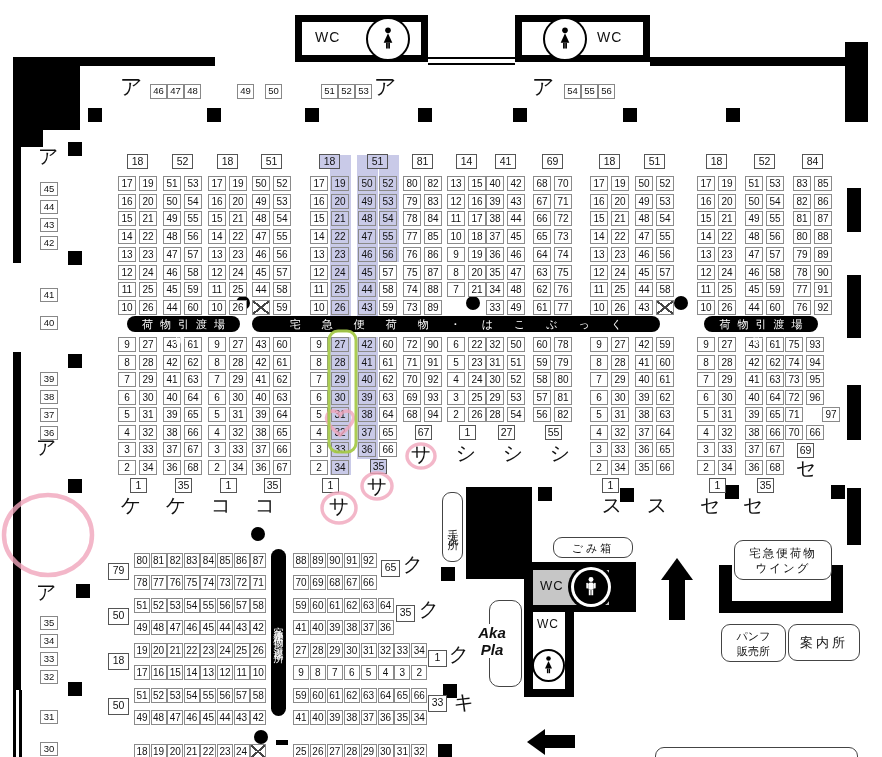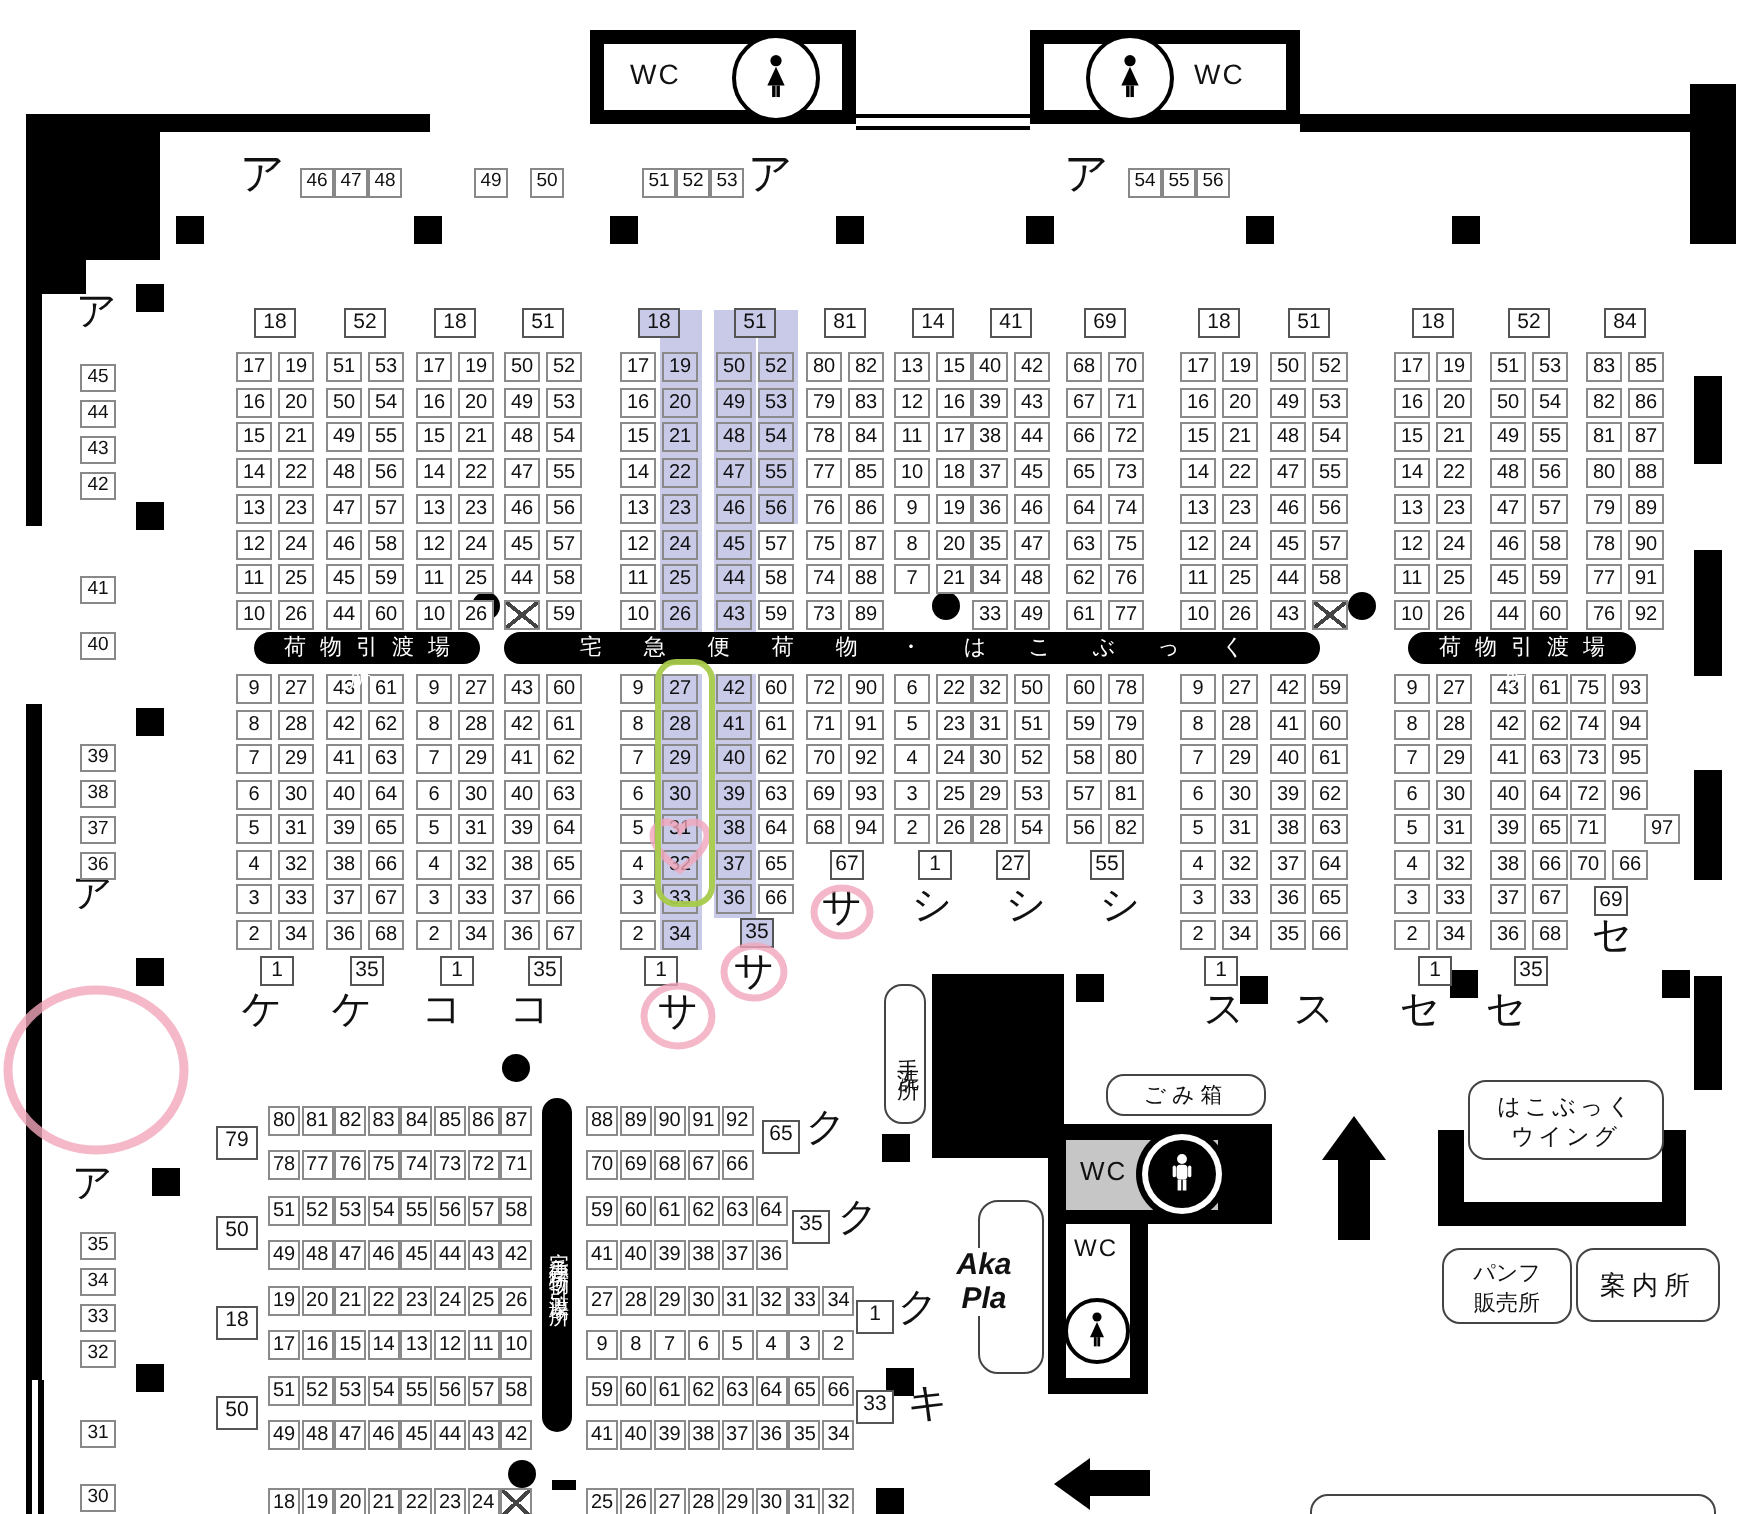--- a/index.html
+++ b/index.html
@@ -92,21 +92,21 @@
 
 
   <div class="bar" style="left:127px;top:316px;width:113px;height:16px;line-height:16px;letter-spacing:7px;text-indent:7px">荷物引渡場所</div>
   <div class="bar" style="left:252px;top:316px;width:408px;height:16px;line-height:16px;letter-spacing:21px;text-indent:21px;overflow:hidden">宅急便荷物・はこぶっく</div>
   <div class="bar" style="left:704px;top:316px;width:114px;height:16px;line-height:16px;letter-spacing:7px;text-indent:7px">荷物引渡場所</div>
   <div class="bar vtext" style="left:271px;top:549px;width:15px;height:167px;font-size:10px;letter-spacing:3px;line-height:15px">宅急便荷物・引渡場所</div>
 
   <div class="rbox vtext" style="left:442px;top:492px;width:21px;height:70px;font-size:11px;letter-spacing:5px;line-height:18px">手洗所</div>
   <div class="rbox" style="left:553px;top:537px;width:80px;height:21px;font-size:11px;line-height:20px;letter-spacing:3px">ごみ箱</div>
   <div class="rbox" style="left:734px;top:540px;width:98px;height:40px;font-size:11.5px;letter-spacing:2px;padding-top:5px">
-    <div>はこぶっく</div>
+    <div>宅急便荷物</div>
     <div>ウイング</div>
   </div>
   <div class="rbox" style="left:721px;top:624px;width:65px;height:38px;font-size:11px;padding-top:4px">
     <div>パンフ</div>
     <div>販売所</div>
   </div>
   <div class="rbox" style="left:788px;top:624px;width:72px;height:37px;font-size:13px;line-height:36px;letter-spacing:3px">案内所</div>
   <div class="rbox" style="left:655px;top:747px;width:203px;height:28px"></div>
   <div class="rbox" style="left:489px;top:600px;width:33px;height:87px;border-radius:10px"></div>
   <div class="abs" style="left:466px;top:624px;width:52px;background:#fff;z-index:5;font-size:15px;font-weight:bold;font-style:italic;line-height:17px;text-align:center">

